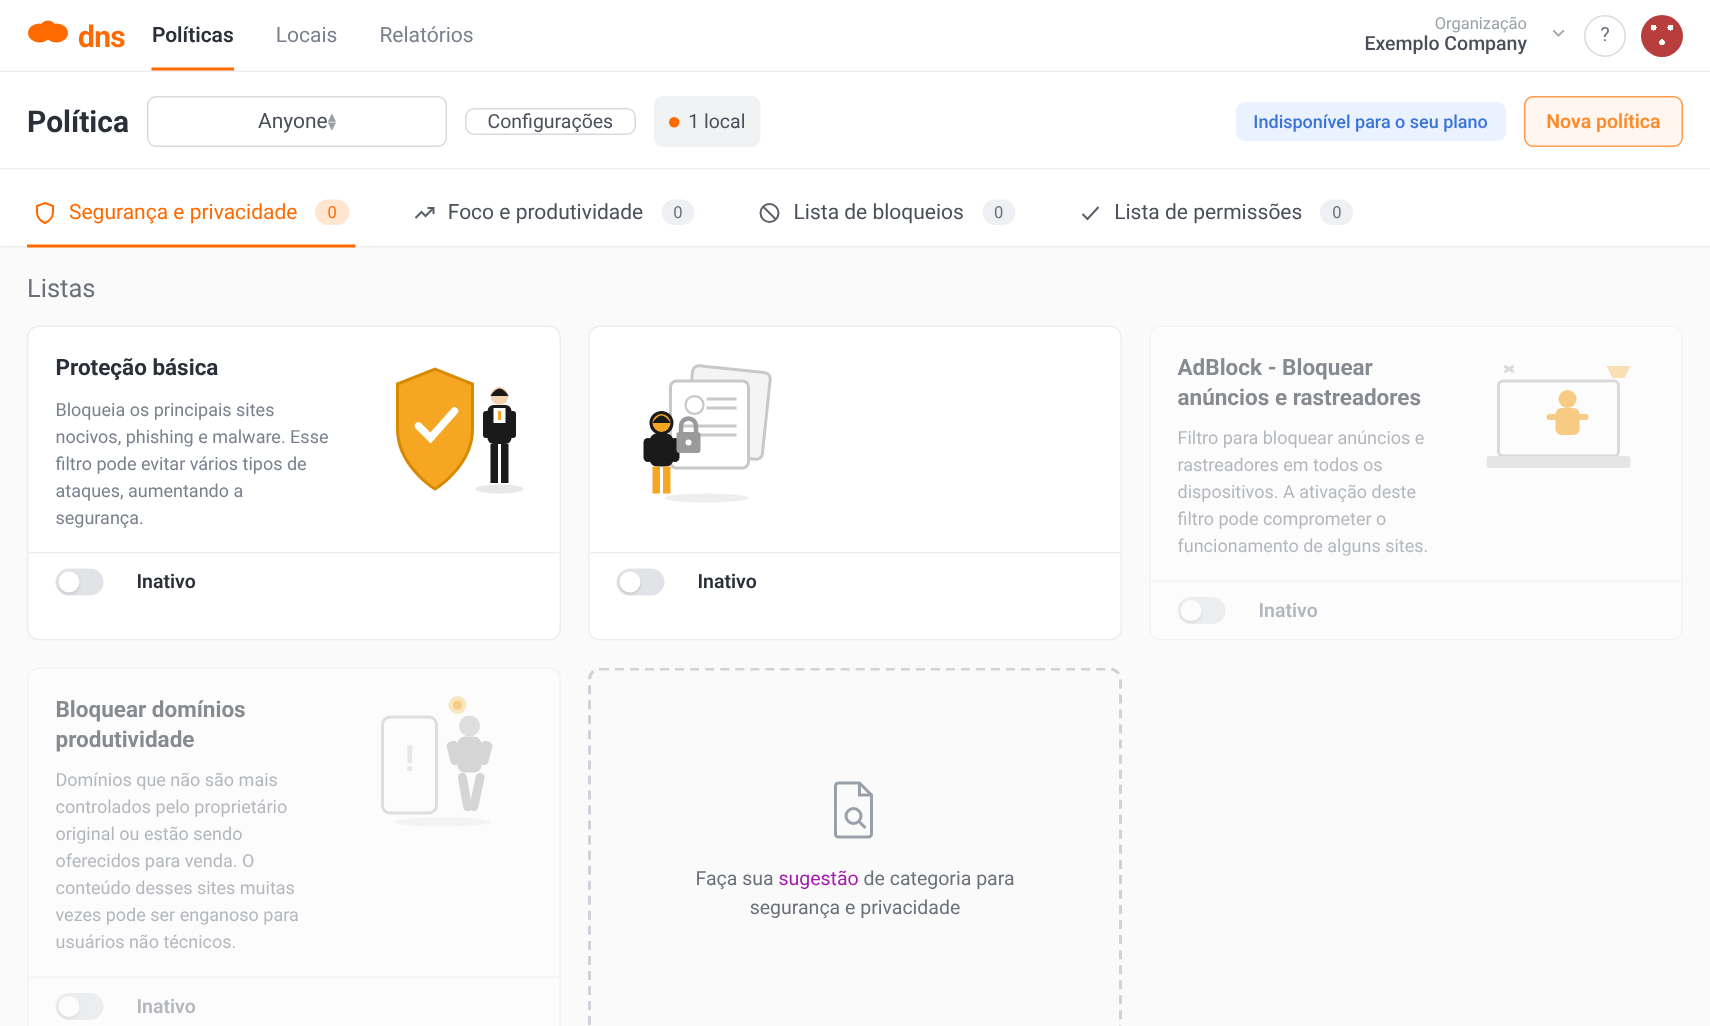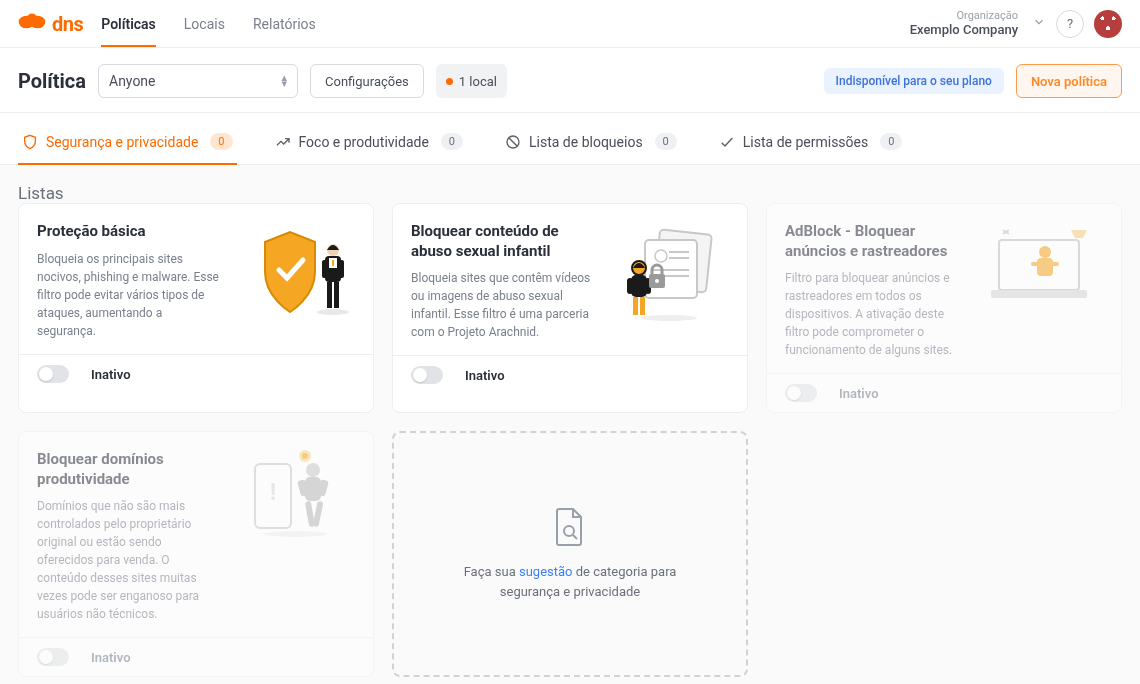--- a/index.html
+++ b/index.html
@@ -14,52 +14,52 @@
 .navtab.active::after { content: ""; position: absolute; left: 0; right: 0; bottom: -1px; height: 2px; background: #ff6a00; }
 .spacer { flex: 1; }
 .org { text-align: right; margin-right: 10px; line-height: 1.2; }
 .org-label { font-size: 11px; color: #9aa0a9; }
 .org-name { font-size: 13px; color: #4a4f5a; font-weight: 500; }
 .chev { color: #9aa0a9; margin-left: 4px; cursor: pointer; }
 .help { width: 28px; height: 28px; border: 1px solid #d8dadf; border-radius: 50%; display: flex; align-items: center; justify-content: center; font-size: 13px; color: #6b707a; margin: 0 10px; cursor: pointer; }
 .avatar { width: 28px; height: 28px; border-radius: 50%; background: #b83d3d; background-image: radial-gradient(circle at 30% 30%, #fff 0 2px, transparent 2px), radial-gradient(circle at 70% 30%, #fff 0 2px, transparent 2px), radial-gradient(circle at 50% 65%, #fff 0 2px, transparent 2px); cursor: pointer; }
 .subhead { display: flex; align-items: center; gap: 12px; padding: 16px 18px 14px; background: #fff; border-bottom: 1px solid #eee; }
 .page-title { font-size: 20px; font-weight: 700; }
-.select { border: 1px solid #d8dadf; border-radius: 6px; height: 34px; width: 200px; padding: 0 10px; display: flex; align-items: center; justify-content: space-between; font-size: 14px; color: #4a4f5a; cursor: pointer; }
+.select { border: 1px solid #d8dadf; border-radius: 6px; height: 34px; width: 200px; padding: 0 10px; display: flex; align-items: center; justify-content: center; font-size: 14px; color: #4a4f5a; cursor: pointer; }
 .select .sel-ico { color: #9aa0a9; font-size: 11px; display:flex; flex-direction:column; line-height:6px; }
-.btn { border: 1px solid #d8dadf; border-radius: 6px; height: 34px; padding: 0 14px; display: flex; align-items: center; font-size: 13px; color: #4a4f5a; cursor: pointer; background: #fff; }
+.btn { border: 1px solid #d8dadf; border-radius: 6px; height: 18px; padding: 0 14px; display: flex; align-items: center; font-size: 13px; color: #4a4f5a; cursor: pointer; background: #fff; }
 .chip { height: 34px; border-radius: 6px; background: #f1f2f4; display: flex; align-items: center; gap: 6px; padding: 0 10px; font-size: 13px; color: #4a4f5a; }
 .dot-orange { width: 7px; height: 7px; border-radius: 50%; background: #ff6a00; }
 .plan-badge { background: #eaf1ff; color: #3a73d9; font-size: 12px; padding: 6px 12px; border-radius: 6px; font-weight: 500; }
 .btn-primary-outline { border: 1px solid #ff9a4a; color: #ff8a2a; background: #fff6ef; height: 34px; padding: 0 14px; border-radius: 6px; font-size: 13px; font-weight: 600; display: flex; align-items: center; cursor: pointer; }
 .filtertabs { display: flex; gap: 34px; padding: 10px 18px 0; background: #fff; border-bottom: 1px solid #eee; }
 .ftab { display: flex; align-items: center; gap: 8px; padding: 10px 4px 14px; font-size: 14px; color: #4a4f5a; cursor: pointer; position: relative; }
 .ftab.active { color: #ff6a00; }
 .ftab.active::after { content: ""; position: absolute; left: 0; right: 0; bottom: -1px; height: 2px; background: #ff6a00; }
 .ftab .count { background: #eef0f3; color: #6b707a; font-size: 11px; border-radius: 10px; padding: 2px 8px; margin-left: 4px; }
 .ftab.active .count { background: #ffe6d1; color: #ff6a00; }
 .ftab .ico { width: 16px; height: 16px; display:flex; align-items:center; justify-content:center; }
 .content { padding: 18px; }
-.section-title { font-size: 17px; color: #6b707a; }
+.section-title { font-size: 17px; color: #6b707a; margin-bottom: 14px; }
 .grid { display: grid; grid-template-columns: repeat(3, 1fr); gap: 18px; }
 .card { background: #fff; border: 1px solid #eceef1; border-radius: 8px; overflow: hidden; display: flex; flex-direction: column; }
 .card.disabled { opacity: 0.55; }
 .card-body { padding: 18px 18px 14px; display: flex; gap: 14px; min-height: 150px; }
 .card-text { flex: 1; }
 .card-title { font-size: 15px; font-weight: 700; color: #2a2f3a; margin-bottom: 8px; line-height: 1.3; }
 .card-desc { font-size: 12px; color: #7a818d; line-height: 1.5; }
 .card-illus { width: 120px; height: 110px; flex-shrink: 0; display: flex; align-items: center; justify-content: center; }
 .card-footer { border-top: 1px solid #eceef1; padding: 10px 18px; display: flex; align-items: center; gap: 22px; }
 .toggle { width: 32px; height: 18px; background: #e1e3e7; border-radius: 10px; position: relative; cursor: pointer; }
 .toggle::after { content: ""; width: 14px; height: 14px; background: #fff; border-radius: 50%; position: absolute; top: 2px; left: 2px; box-shadow: 0 1px 2px rgba(0,0,0,.15); }
 .status { font-size: 13px; font-weight: 600; color: #2a2f3a; }
 .card.disabled .status { color: #7a818d; }
 .suggest { border: 2px dashed #cfd3d9; border-radius: 8px; display: flex; flex-direction: column; align-items: center; justify-content: center; padding: 30px 40px; color: #6b707a; font-size: 13px; text-align: center; line-height: 1.5; min-height: 200px; cursor: pointer; }
 .suggest .sicon { margin-bottom: 10px; }
-.suggest .highlight { color: #3b82f6; }
+.suggest .highlight { color: #a21caf; }
 </style>
 </head>
 <body>
 
 <div class="topnav">
   <div class="logo">
     <span class="logo-mark">
       <svg viewBox="0 0 40 28">
           <g fill="#ff6a00">
             <ellipse cx="12" cy="14" rx="11" ry="9"></ellipse>
@@ -179,24 +179,20 @@
         </div>
       </div>
       <div class="card-footer">
         <div class="toggle"></div>
         <div class="status">Inativo</div>
       </div>
     </div>
 
     <div class="card">
       <div class="card-body">
-        <div class="card-text">
-          <div class="card-title">Bloquear conteúdo de abuso sexual infantil</div>
-          <div class="card-desc">Bloqueia sites que contêm vídeos ou imagens de abuso sexual infantil. Esse filtro é uma parceria com o Projeto Arachnid.</div>
-        </div>
         <div class="card-illus">
           <svg viewBox="0 0 120 110">
             <rect x="48" y="10" width="52" height="58" rx="4" fill="#f4f4f4" stroke="#c8c8c8" stroke-width="2" transform="rotate(6 74 39)"></rect>
             <rect x="36" y="18" width="52" height="58" rx="4" fill="#fff" stroke="#c8c8c8" stroke-width="2"></rect>
             <circle cx="52" cy="34" r="6" fill="none" stroke="#c8c8c8" stroke-width="1.5"></circle>
             <line x1="60" y1="30" x2="80" y2="30" stroke="#c8c8c8" stroke-width="2"></line>
             <line x1="60" y1="36" x2="80" y2="36" stroke="#c8c8c8" stroke-width="2"></line>
             <line x1="44" y1="48" x2="80" y2="48" stroke="#c8c8c8" stroke-width="2"></line>
             <line x1="44" y1="54" x2="80" y2="54" stroke="#c8c8c8" stroke-width="2"></line>
             <g transform="translate(18,40)">

